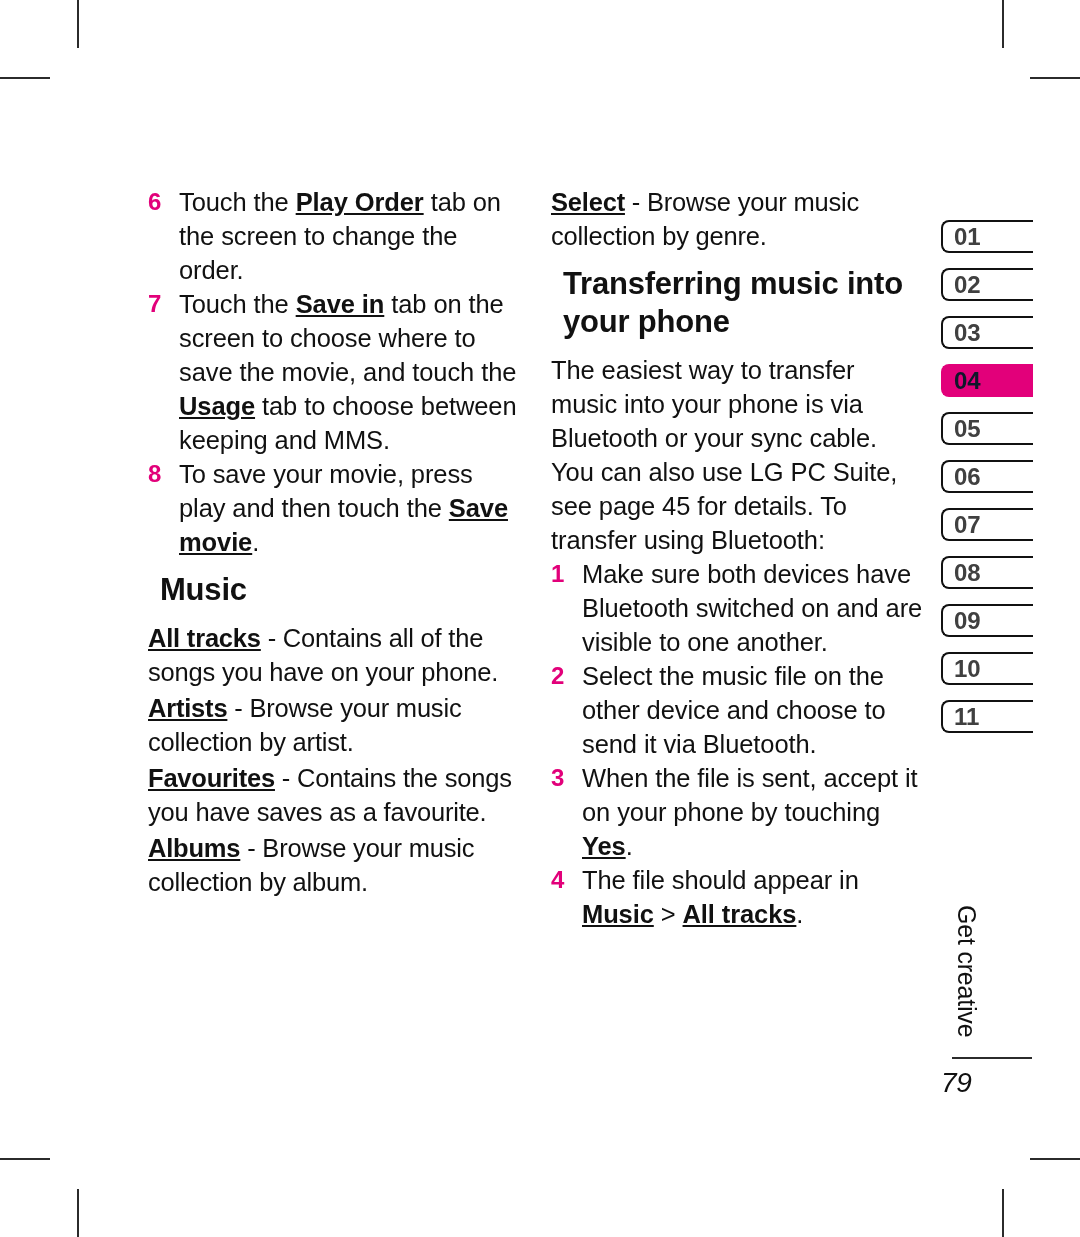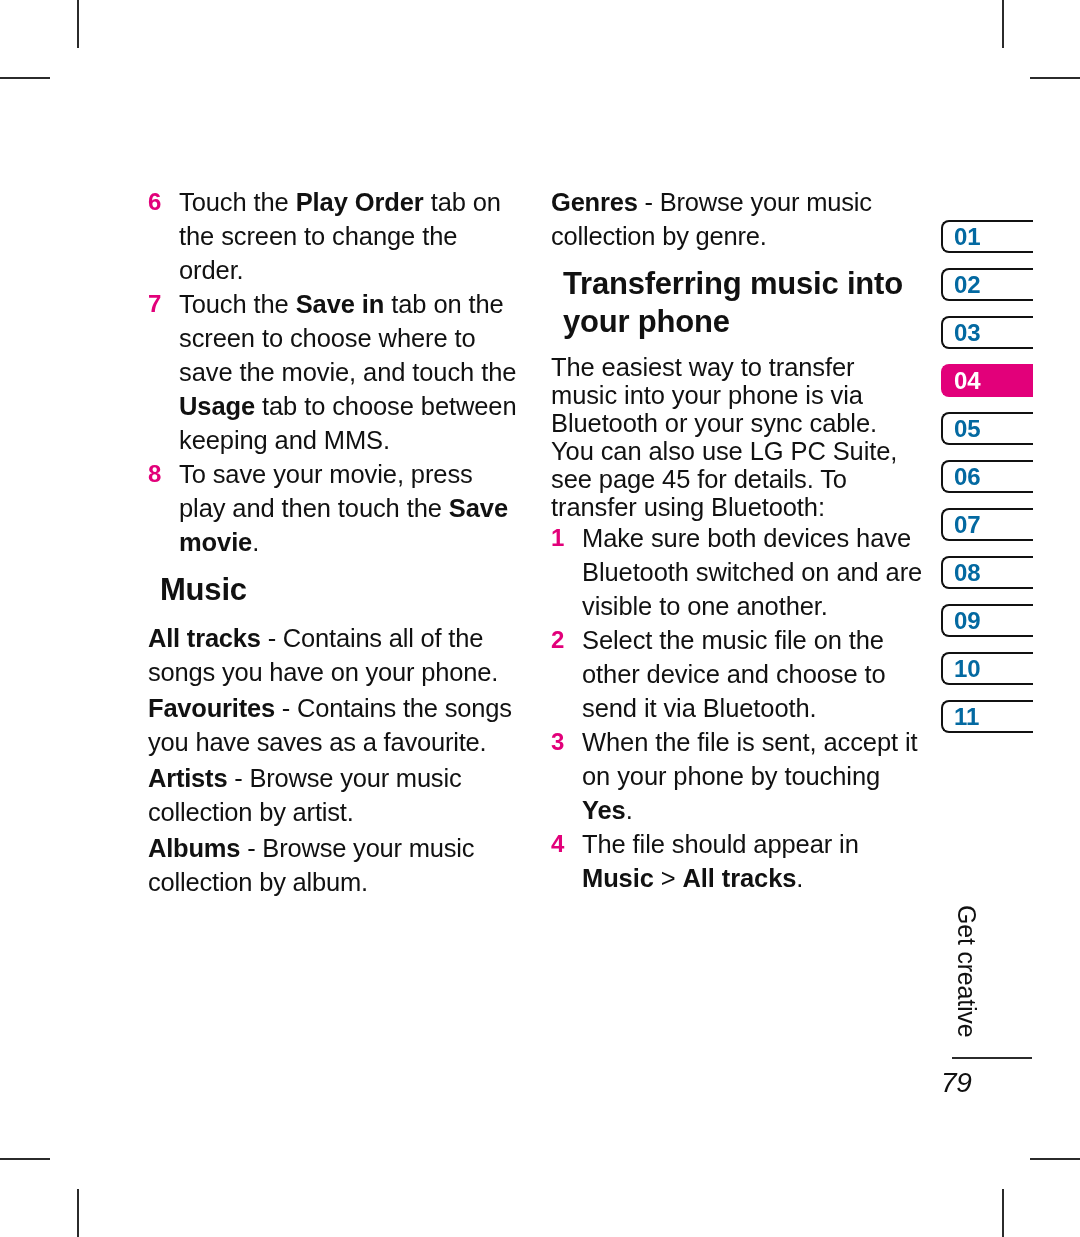--- a/index.html
+++ b/index.html
@@ -45,37 +45,37 @@
   .col {
     position: absolute;
     top: 185px;
   }
   .col-left  { left: 148px; width: 375px; }
   .col-right { left: 551px; width: 372px; }
 
   
   .body-p {
     font-size: 25.5px;
-    line-height: 28px;
+    line-height: 34px;
     margin: 0 0 0 0;
     font-weight: 400;
     letter-spacing: -0.1px;
   }
 
   h2.sec-head {
     font-size: 31px;
     line-height: 38px;
     font-weight: 700;
     margin: 12px;
     letter-spacing: -0.2px;
   }
   .head-gap-top { margin-top: 26px; }
   .head-gap-bot { margin-bottom: 9px; }
 
-  b, strong { font-weight: 700; }
+  b, strong { font-weight: 700; text-decoration: underline; }
 
   
   .li {
     position: relative;
     padding-left: 31px;
     font-size: 25.5px;
     line-height: 34px;
     letter-spacing: -0.1px;
   }
   .li .num {
@@ -136,26 +136,26 @@
     border: 2px solid #111111;
     border-right: none;
     border-radius: 8px 0 0 8px;
     background: #ffffff;
     display: flex;
     align-items: center;
     padding-left: 11px;
     font-size: 24px;
     font-weight: 700;
     letter-spacing: 0px;
-    color: #0369a1;
+    color: #404040;
   }
   .tab.active {
     background: #E2007A;
     border-color: #E2007A;
-    color: #ffffff;
+    color: #0f172a;
   }
   .rh-wrap {
     position: absolute;
     left: 952px;
     top: 905px;
   }
   .rh-text {
     font-size: 25px;
     white-space: nowrap;
     writing-mode: vertical-rl;
@@ -198,29 +198,29 @@
         <div class="li"><span class="num" style="color: rgb(226, 0, 122);">6</span><span>Touch the <b>Play Order</b> tab on the screen to change the order.</span></div>
         <div class="li"><span class="num" style="color: rgb(226, 0, 122);">7</span><span>Touch the <b>Save in</b> tab on the screen to choose where to save the movie, and touch the <b>Usage</b> tab to choose between keeping and MMS.</span></div>
         <div class="li"><span class="num" style="color: rgb(226, 0, 122);">8</span><span>To save your movie, press play and then touch the <b>Save movie</b>.</span></div>
       </div>
 
     <h2 class="sec-head head-gap-top head-gap-bot">Music</h2>
 
 
     <div id="left-folders">
         <p class="term-p term-gap"><b>All tracks</b><span> - Contains all of the songs you have on your phone.</span></p>
+        <p class="term-p term-gap"><b>Artists</b><span> - Browse your music collection by artist.</span></p>
         <p class="term-p term-gap"><b>Favourites</b><span> - Contains the songs you have saves as a favourite.</span></p>
-        <p class="term-p term-gap"><b>Artists</b><span> - Browse your music collection by artist.</span></p>
         <p class="term-p term-gap"><b>Albums</b><span> - Browse your music collection by album.</span></p>
       </div>
   </div>
 
   <div class="col col-right">
     <div id="right-folders">
-        <p class="term-p"><b>Genres</b><span> - Browse your music collection by genre.</span></p>
+        <p class="term-p"><b>Select</b><span> - Browse your music collection by genre.</span></p>
       </div>
 
     <h2 class="sec-head head-gap-top head-gap-bot">Transferring music into your phone</h2>
 
     <p class="body-p">The easiest way to transfer music into your phone is via Bluetooth or your sync cable.</p>
     <p class="body-p">You can also use LG PC Suite, see page 45 for details. To transfer using Bluetooth:</p>
 
     <div id="right-steps">
         <div class="li"><span class="num" style="color: rgb(226, 0, 122);">1</span><span>Make sure both devices have Bluetooth switched on and are visible to one another.</span></div>
         <div class="li"><span class="num" style="color: rgb(226, 0, 122);">2</span><span>Select the music file on the other device and choose to send it via Bluetooth.</span></div>

